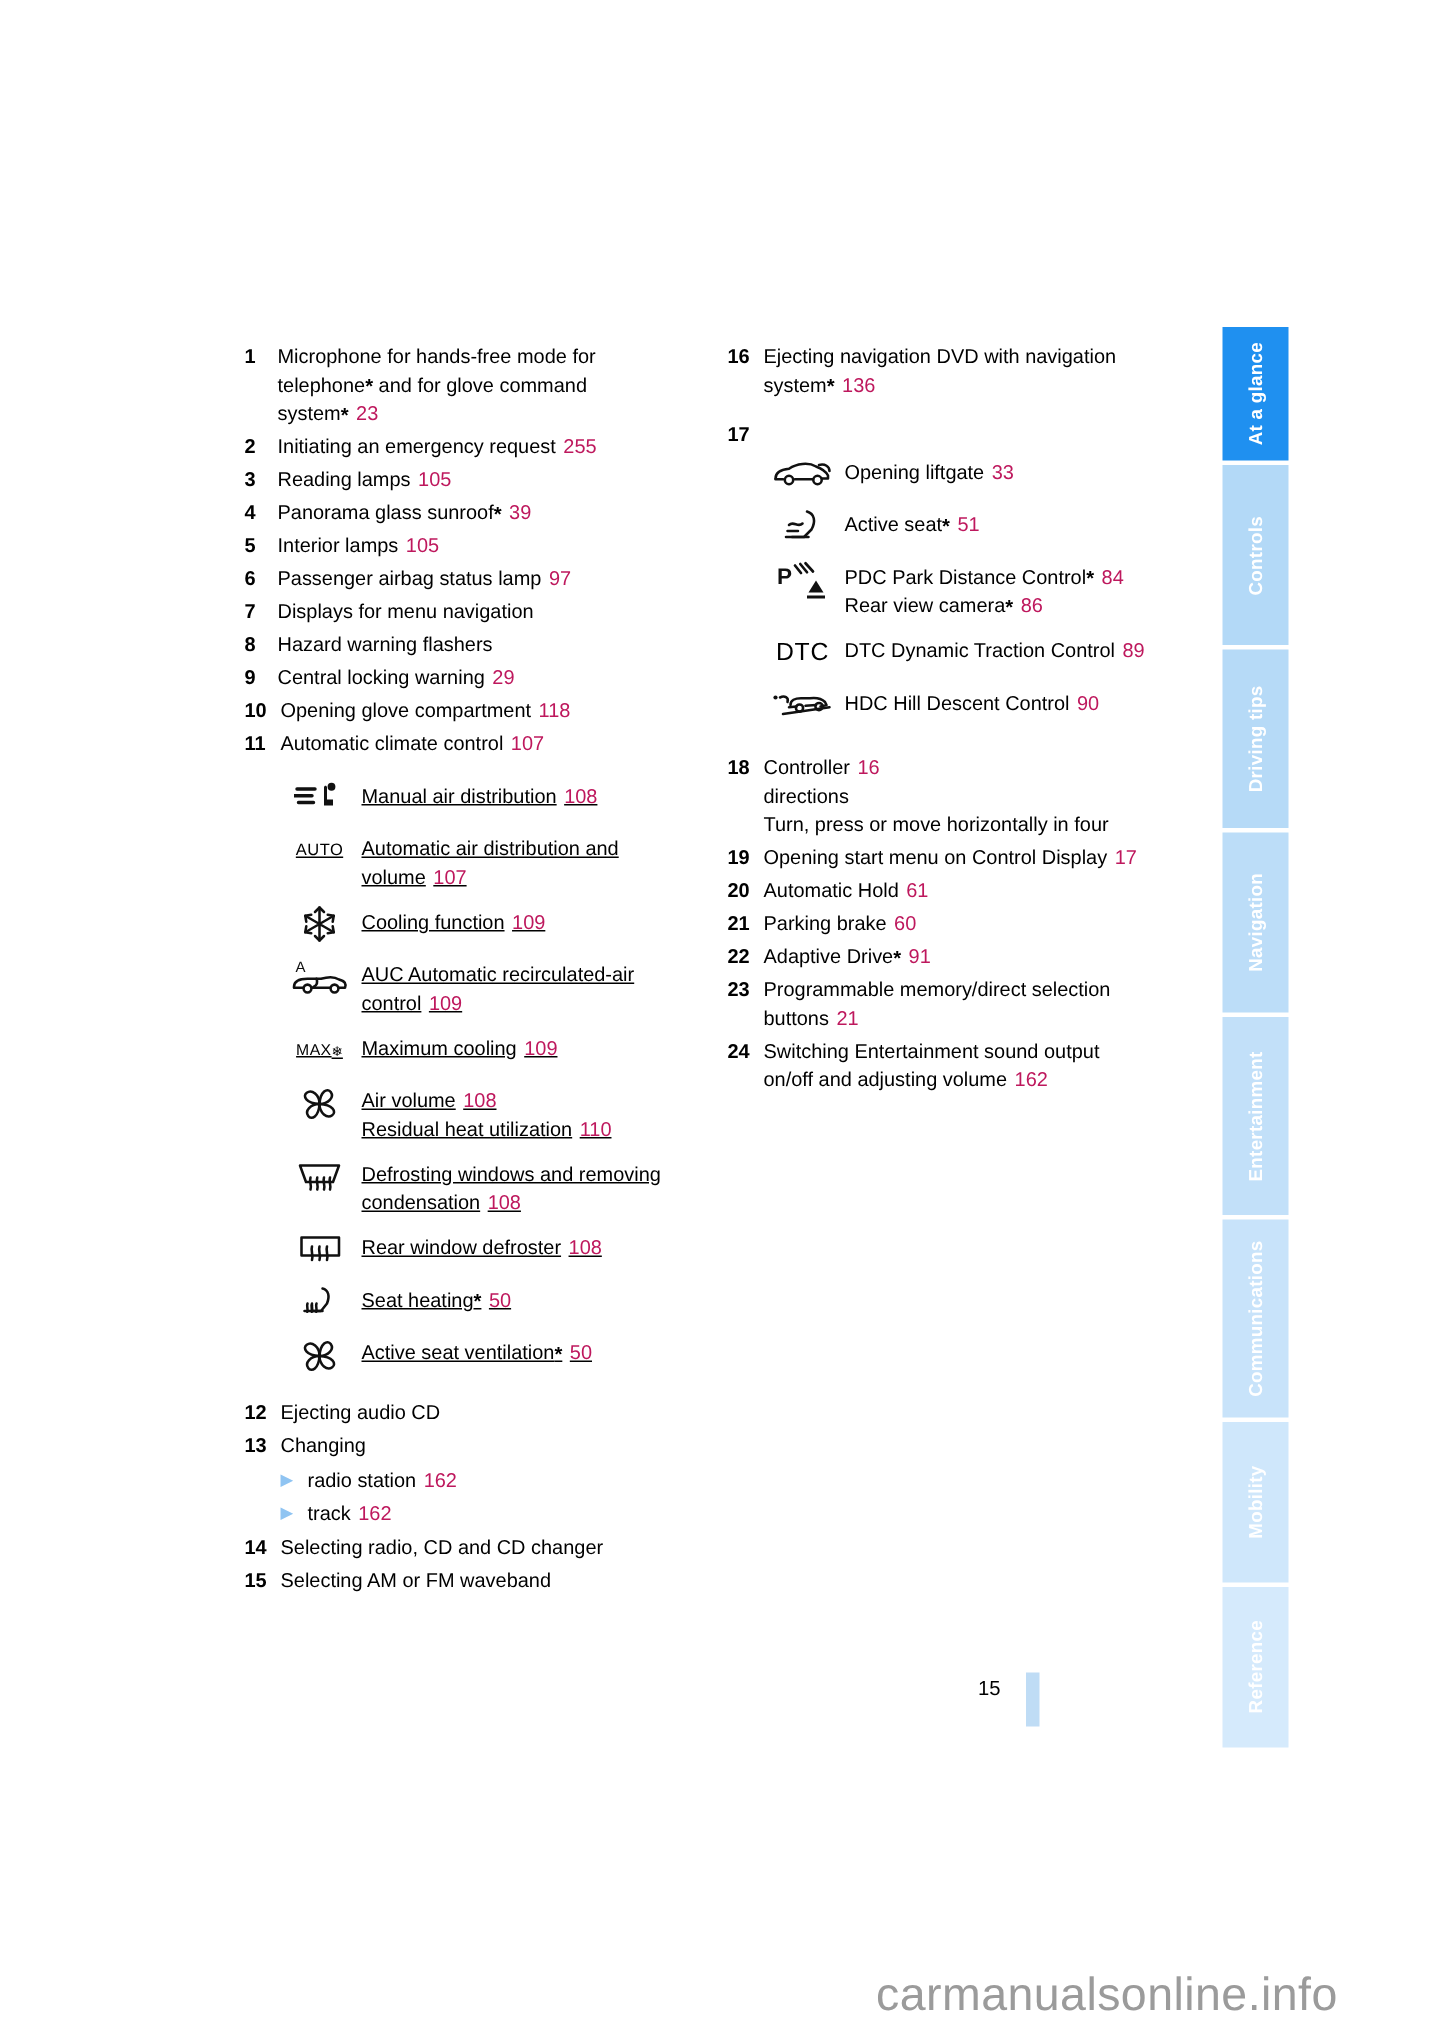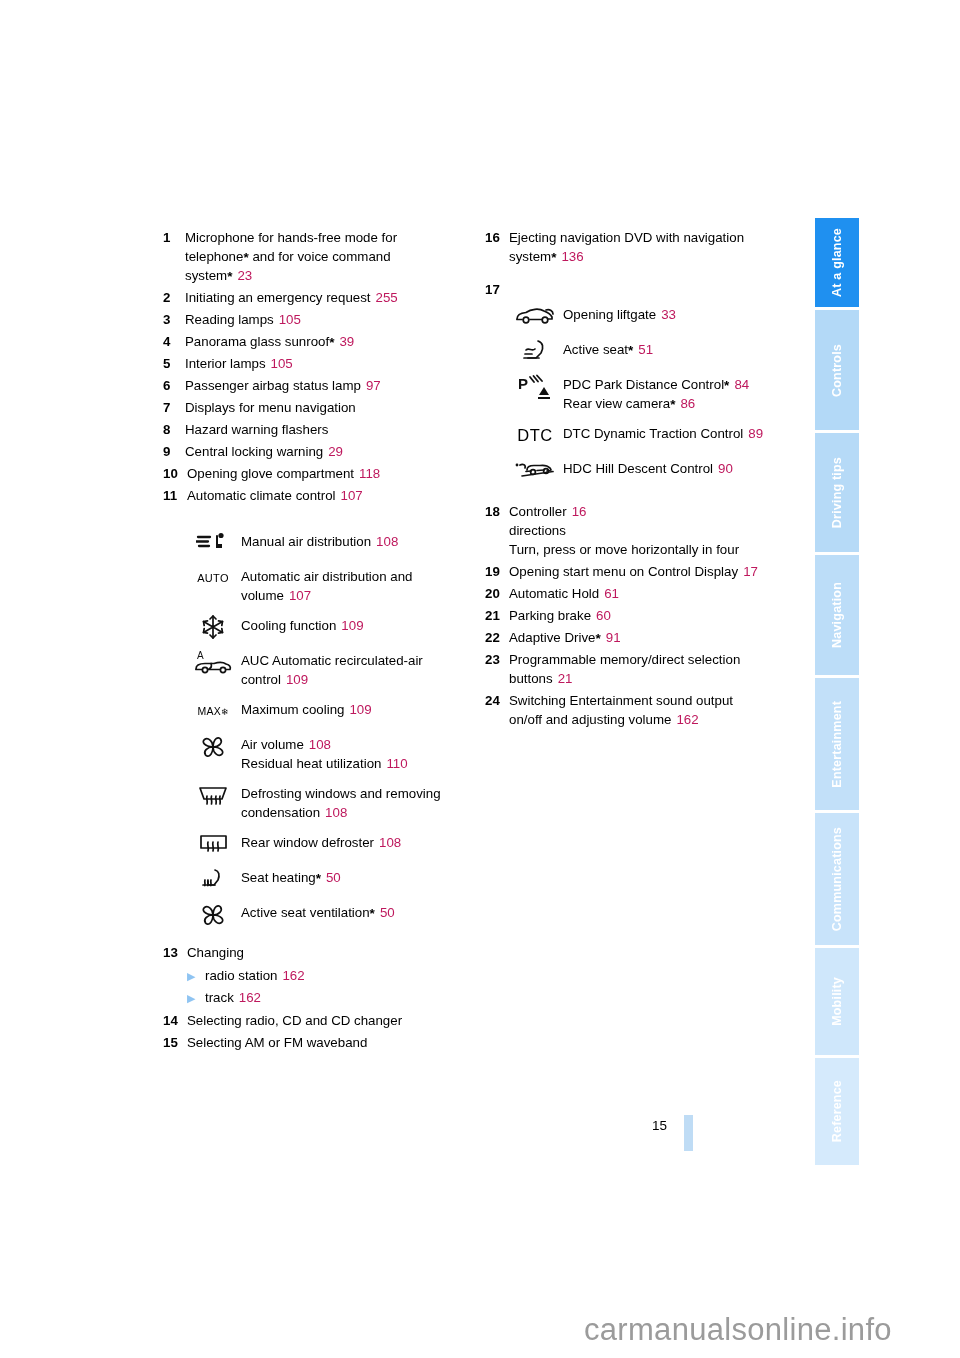--- a/index.html
+++ b/index.html
@@ -114,22 +114,23 @@
   }
   .bullet-tri {
     flex: 0 0 18px;
     color: #8fc4f2;
     font-size: 11px;
     line-height: 22px;
   }
 
   
   .icon-list {
-    margin-top: 25px;
+    margin-top: 14px;
     margin-left: 22px;
+    text-decoration: underline;
   }
   .icon-row {
     display: flex;
     align-items: flex-start;
     margin-bottom: 9px;
     font-size: 13.3px;
     line-height: 19px;
   }
   .icon-cell {
     flex: 0 0 56px;
@@ -191,21 +192,21 @@
 <body>
 
 <div class="page">
 
   <div class="col-left">
     <div id="left-items">
         <div class="num-item">
           <div class="num">1</div>
           <div class="body">
             <span class="sub-line"><span>Microphone for hands-free mode for</span></span>
-            <span class="sub-line"><span>telephone</span><span class="star">*</span><span> and for voice command</span></span>
+            <span class="sub-line"><span>telephone</span><span class="star">*</span><span> and for glove command</span></span>
             <span class="sub-line"><span>system</span><span class="star">*</span><span class="pg">23</span></span>
           </div>
         </div>
         <div class="num-item">
           <div class="num">2</div>
           <div class="body">
             <span class="sub-line"><span>Initiating an emergency request</span><span class="pg">255</span></span>
           </div>
         </div>
         <div class="num-item">
@@ -402,20 +403,26 @@
      </g>
    </svg>
           </div>
           <div class="icon-text">
             <span class="sub-line"><span>Active seat ventilation</span><span class="star">*</span><span class="pg">50</span></span>
           </div>
         </div>
       </div>
     <div id="left-items-after">
         <div style="margin-top:14px">
+          <div class="num-item wide">
+            <div class="num">12</div>
+            <div class="body">
+              <span class="sub-line"><span>Ejecting audio CD</span></span>
+            </div>
+          </div>
           <div class="num-item wide">
             <div class="num">13</div>
             <div class="body">
               <span class="sub-line"><span>Changing</span></span>
             </div>
           </div>
           <div class="bullet-list">
             <div class="bullet-row">
               <span class="bullet-tri">▶</span>
               <span>radio station<span class="pg">162</span></span>

